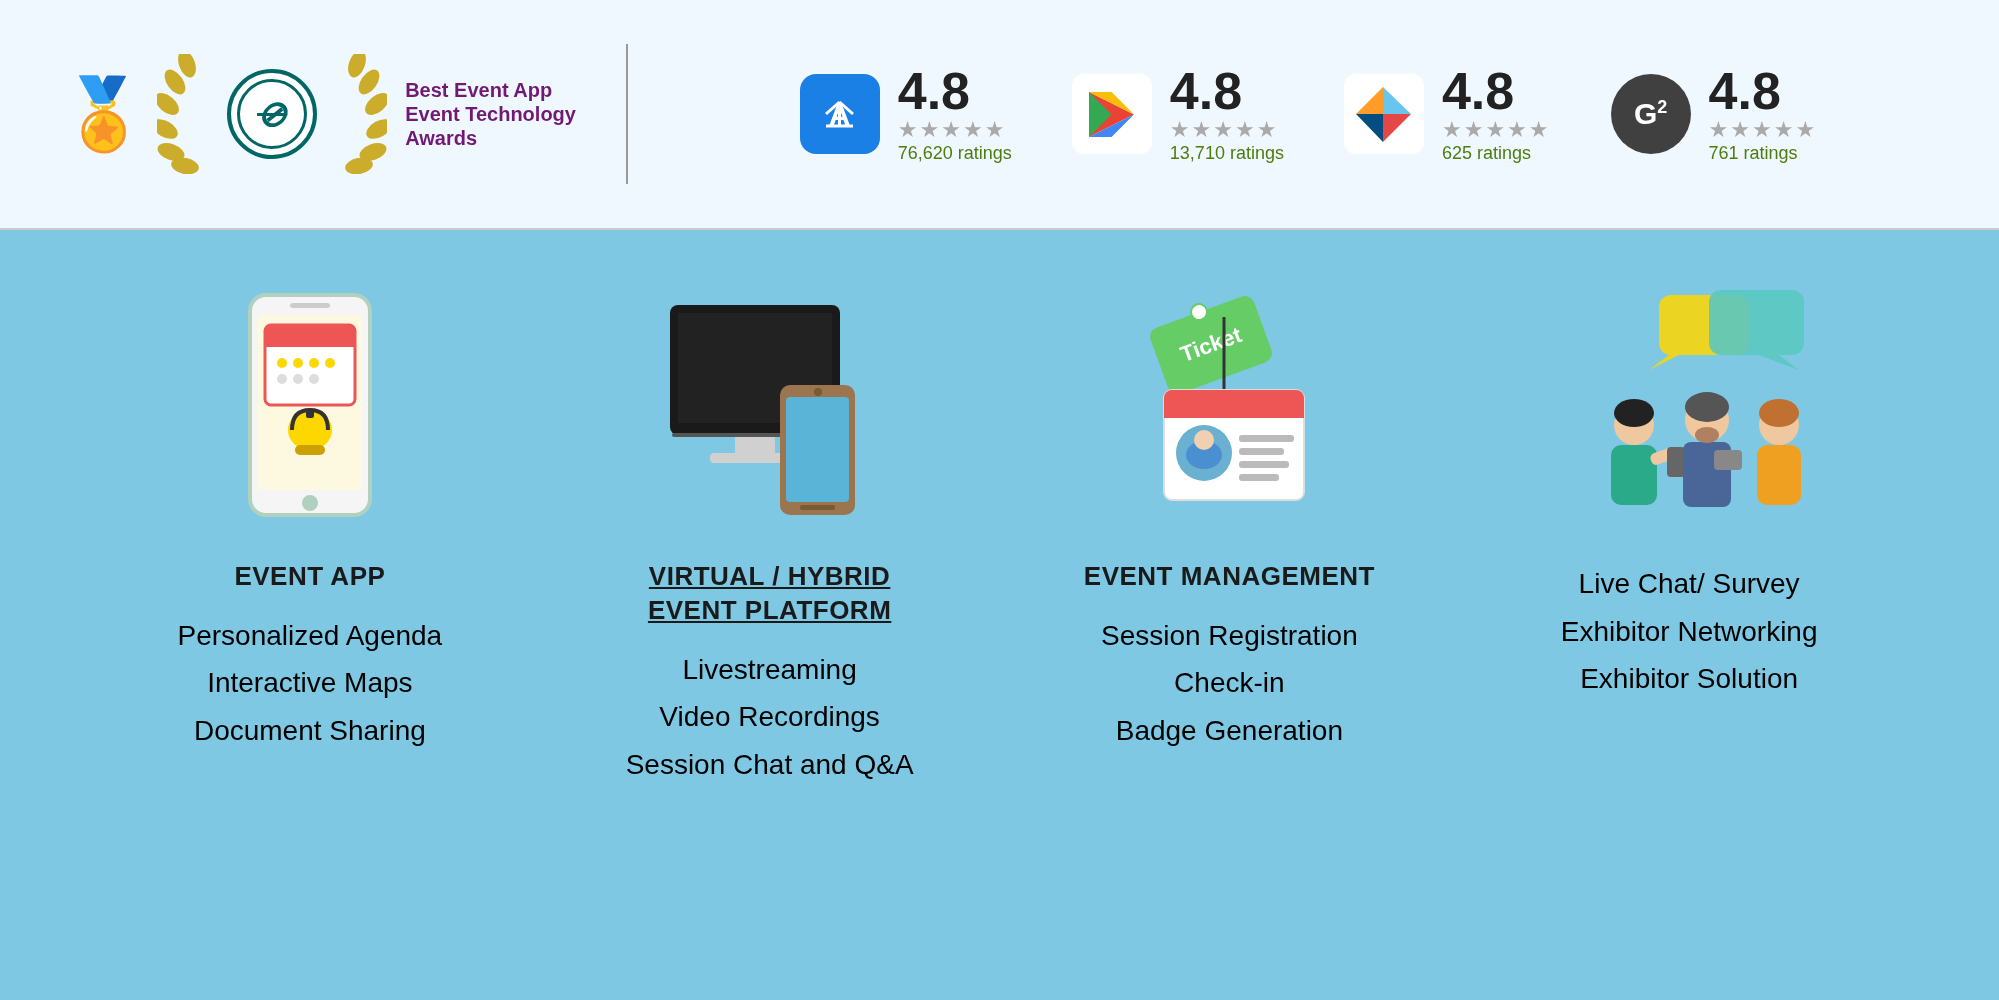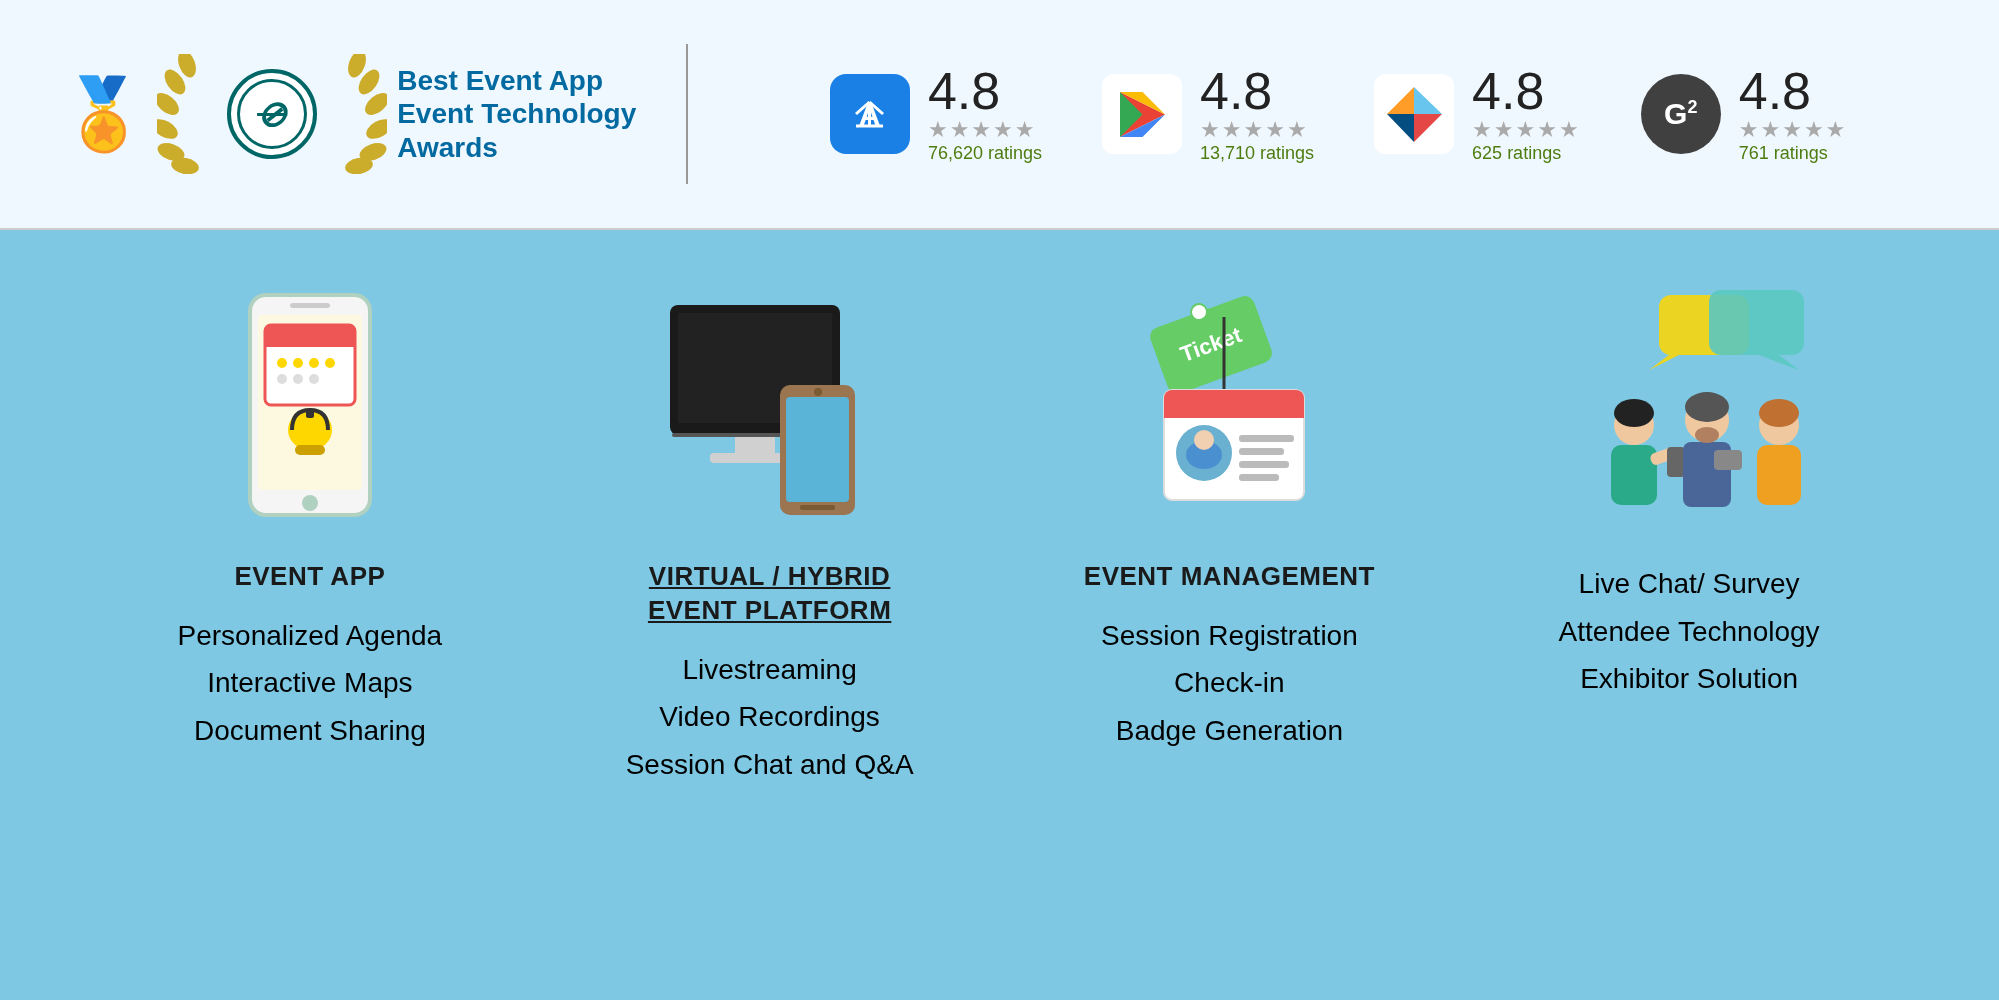--- a/index.html
+++ b/index.html
@@ -61,24 +61,25 @@
       text-decoration: line-through;
       font-style: italic;
       font-weight: bold;
     }
 
     .award-text {
       display: flex;
       flex-direction: column;
     }
     .award-title {
-      font-size: 28px;
+      font-size: 20px;
       font-weight: bold;
-      color: #0369a1;
+      color: #701a75;
       line-height: 1.2;
+      margin-left: 8px;
     }
 
     .divider-v {
       width: 2px;
       height: 140px;
       background-color: #999;
       margin: 0 50px;
     }
 
     .ratings-section {
@@ -114,21 +115,21 @@
     .rating-icon.capterra {
       background: white;
     }
 
     .rating-info {
       display: flex;
       flex-direction: column;
     }
     .rating-score {
       font-size: 52px;
-      font-weight: normal;
+      font-weight: bold;
       color: #222;
       line-height: 1;
     }
     .stars {
       color: #aaa;
       font-size: 22px;
       letter-spacing: 2px;
     }
     .rating-count {
       font-size: 18px;
@@ -447,18 +448,18 @@
         <rect x="155" y="165" width="28" height="20" rx="4" fill="#888"></rect>
 
         <circle cx="220" cy="140" r="20" fill="#f0c8a0"></circle>
         <rect x="198" y="160" width="44" height="60" rx="10" fill="#f0a020"></rect>
 
         <ellipse cx="220" cy="128" rx="20" ry="14" fill="#c07030"></ellipse>
       </svg>
     </div>
     <ul class="feature-items">
       <li>Live Chat/ Survey</li>
-      <li>Attendee Technology</li>
+      <li>Exhibitor Networking</li>
       <li>Exhibitor Solution</li>
     </ul>
   </div>
 
 </div>
 
 </body></html>

